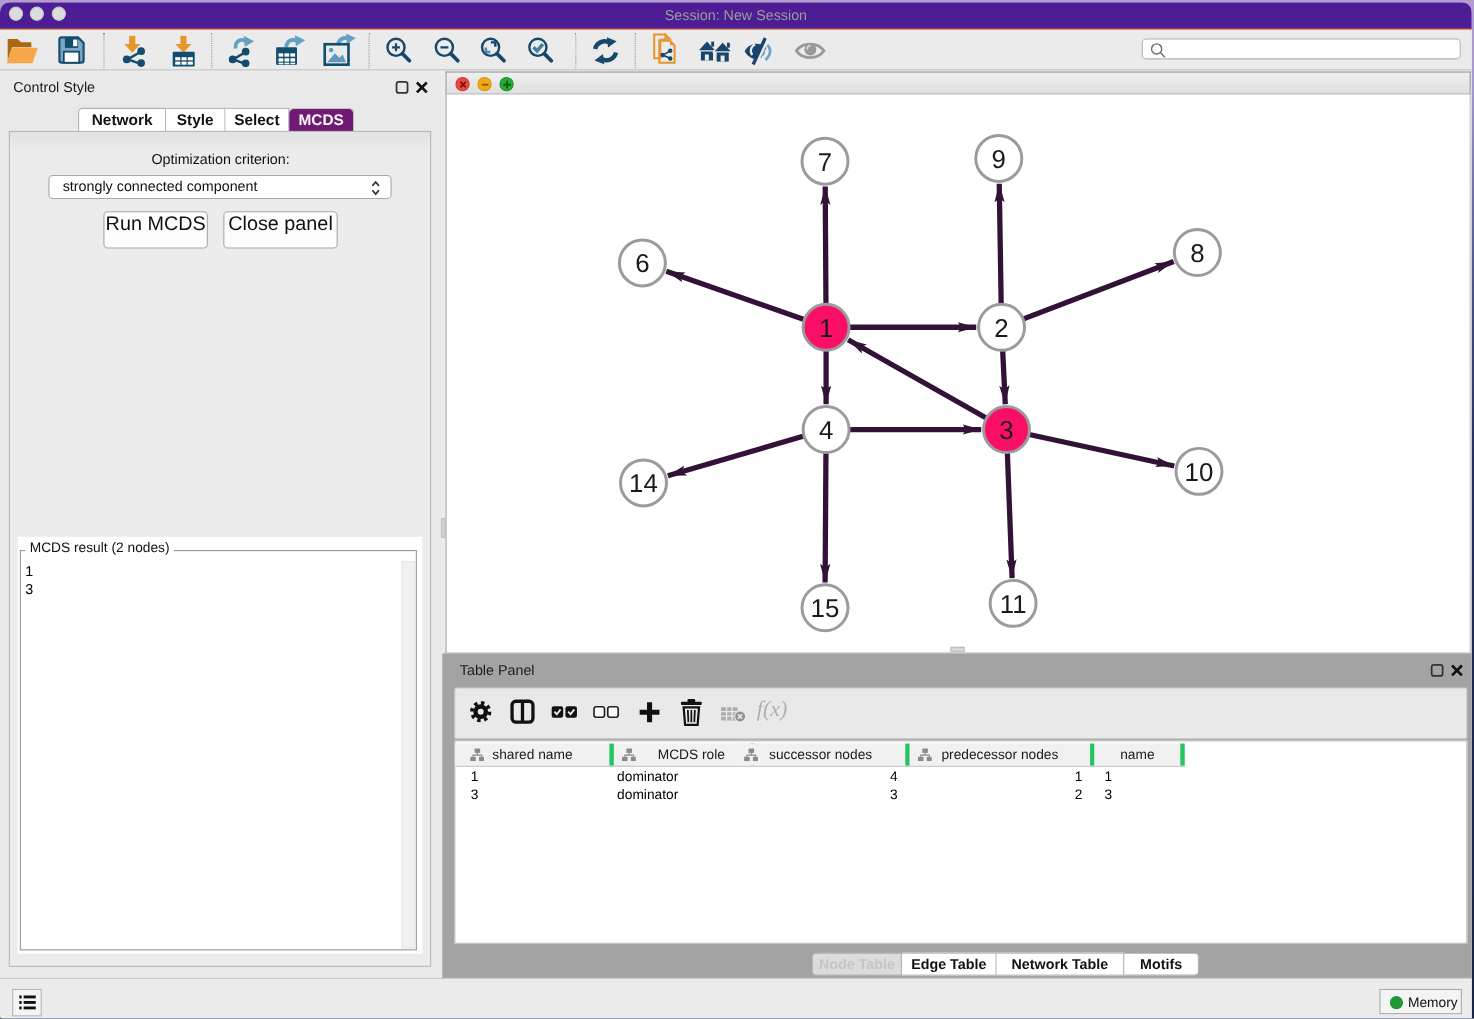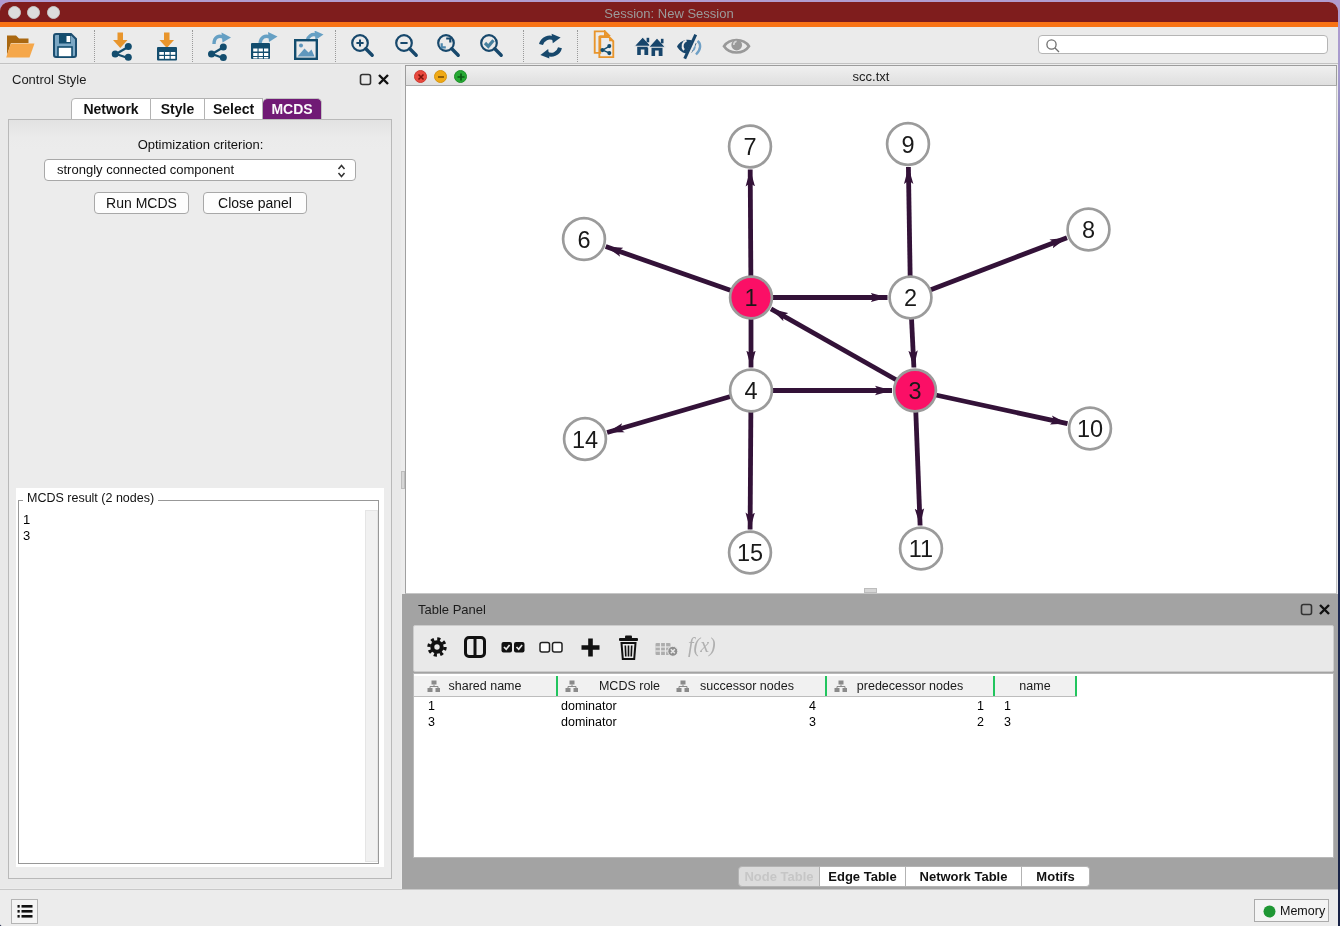--- a/index.html
+++ b/index.html
@@ -1,56 +1,56 @@
 <!DOCTYPE html>
 <html><head>
 <meta charset="utf-8">
 <style>
 * { margin:0; padding:0; box-sizing:border-box; }
 html,body { width:1340px; height:926px; overflow:hidden; }
 body { font-family:"Liberation Sans", sans-serif; background:linear-gradient(180deg,#b29cd0 0%,#a59bce 8%,#6a6ba5 20%,#3d477c 32%,#242f5c 45%,#1b2750 70%,#192346 100%); position:relative; }
 .abs { position:absolute; }
 #win { position:absolute; left:0; top:2px; width:1338px; height:924px; background:#ececec; border-radius:9px 9px 0 3px; overflow:hidden; }
-#titlebar { position:absolute; left:0; top:0; width:100%; height:25px; background:#7f1d1d; border-bottom:5px solid #f97316; }
+#titlebar { position:absolute; left:0; top:0; width:100%; height:25px; background:#4c1d95; border-bottom:1px solid #f97316; }
 .tl { position:absolute; top:4px; width:13px; height:13px; border-radius:50%; background:#dcdcdc; border:1px solid #c6c6c6; }
 #wintitle { position:absolute; top:4px; left:0; width:100%; text-align:center; font-size:13px; color:#9b9b9b; }
 #toolbar { position:absolute; left:0; top:25px; width:100%; height:37px; background:#ebebeb; border-bottom:1px solid #c2c2c2; }
 .sep { position:absolute; top:3px; height:32px; width:0; border-left:1px dotted #9a9a9a; }
 #searchbox { position:absolute; left:1038px; top:8px; width:290px; height:19px; background:#fff; border:1px solid #b5b5b5; border-radius:4px; }
 #searchbox svg { position:absolute; left:6px; top:2px; }
 
 #cpanel { position:absolute; left:0; top:63px; width:401px; height:823px; background:#e9e9e9; }
 #cphead { position:absolute; left:12px; top:7px; font-size:13px; color:#1c1c1c; }
 .tabs { position:absolute; top:33px; left:71px; height:22px; display:flex; }
 .tab { height:22px; font-size:14px; font-weight:bold; color:#111; background:#fff; border:1px solid #b3b3b3; border-left:none; display:flex; align-items:center; justify-content:center; }
 .tab.first { border-left:1px solid #b3b3b3; border-radius:4px 0 0 0; }
 .tab.active { background:#701a75; color:#fbfbfb; border-color:#c2c2c2; border-radius:5px 5px 0 0; }
 #tabpane { position:absolute; left:8px; top:54px; width:384px; height:760px; background:linear-gradient(180deg,#e2e2e2 0px,#ebebeb 18px,#ececec 30px); border:1px solid #b9b9b9; }
 #optlabel { position:absolute; top:72px; left:0; width:100%; text-align:center; font-size:13px; color:#111; }
 #dropdown { position:absolute; left:44px; top:94px; width:312px; height:22px; background:#fff; border:1px solid #a8a8a8; border-radius:4px; font-size:13px; color:#111; line-height:20px; padding-left:12px; }
-.btn { position:absolute; top:127px; height:22px; background:#fdfdfd; border:1px solid #a8a8a8; border-radius:4px; font-size:14px; color:#111; text-align:center; line-height:20px; }
+.btn { position:absolute; top:127px; height:34px; background:#fdfdfd; border:1px solid #a8a8a8; border-radius:4px; font-size:18px; color:#111; text-align:center; line-height:20px; }
 #groupwhite { position:absolute; left:16px; top:423px; width:368px; height:379px; background:#fff; }
 #groupborder { position:absolute; left:2px; top:12px; width:361px; height:364px; border:1px solid #989898; }
 #grouplabel { position:absolute; left:7px; top:3px; background:#fff; padding:0 4px; font-size:12.5px; color:#111; }
 #vscroll { position:absolute; left:349px; top:22px; width:13px; height:352px; background:#f1f1f1; border:1px solid #e5e5e5; }
 
 #statusbar { position:absolute; left:0; top:887px; width:100%; height:37px; background:#ececec; border-top:1px solid #c9c9c9; }
 #listbtn { position:absolute; left:11px; top:9px; width:27px; height:25px; background:#f4f4f4; border:1px solid #b5b5b5; }
 #membtn { position:absolute; left:1254px; top:9px; width:75px; height:23px; background:#f4f4f4; border:1px solid #ababab; font-size:12.5px; color:#111; }
 
 #netwin { position:absolute; left:405px; top:84px; width:932px; height:508px; background:#fff; border:1px solid #c6c6c6; border-left:1px solid #a0a0a0; border-top:none; }
 #nettitle { position:absolute; left:405px; top:63px; width:932px; height:21px; background:linear-gradient(180deg,#f0f0f0,#dfdfdf); border:1px solid #9c9c9c; border-bottom:1px solid #ababab; }
 #nettitletext { position:absolute; top:3px; left:0; width:100%; text-align:center; font-size:13px; color:#1a1a1a; }
 .mac { position:absolute; top:3.5px; width:13px; height:13px; border-radius:50%; }
 
 #tpanel { position:absolute; left:402px; top:592px; width:936px; height:296px; background:#a3a3a3; }
 #tphead { position:absolute; left:16px; top:8px; font-size:13px; color:#1c1c1c; }
 #ttoolbar { position:absolute; left:11px; top:31px; width:921px; height:47px; background:#e9e9e9; border:1px solid #cccccc; border-radius:2px; }
 #ttable { position:absolute; left:11px; top:79px; width:921px; height:185px; background:#fff; border:1px solid #b9b9b9; }
-.th { position:absolute; top:0px; height:20px; background:#f1f1f1; border-right:2px solid #22c55e; font-size:12.5px; color:#1a1a1a; text-align:center; line-height:20px; }
+.th { position:absolute; top:0px; height:20px; background:#f1f1f1; border-right:4px solid #22c55e; font-size:12.5px; color:#1a1a1a; text-align:center; line-height:20px; }
 .hdr-row { position:absolute; left:0; top:2px; width:663px; height:21px; background:#f1f1f1; border-bottom:1px solid #bdbdbd; }
 .cell { position:absolute; font-size:12.5px; color:#000; }
 .bottomtabs { position:absolute; left:296px; top:272px; height:20px; display:flex;padding-left:40px; }
 .btab { height:21px; font-size:13px; font-weight:bold; display:flex; align-items:center; justify-content:center; background:#fff; border:1px solid #b3b3b3; border-left:none; color:#111; }
 .btab.first { border-left:1px solid #b3b3b3; border-radius:4px 0 0 4px; }
 .btab.last { border-radius:0 4px 4px 0; }
 .btab.active { background:#dcdcdc; color:#c6c6c6; }
 .hicon { position:absolute; top:4px; width:13px; height:12px; }
 .ticon { position:absolute; top:9px; }
 text.nlab { font-size:23.5px; fill:#1a1a1a; text-anchor:middle; font-family:"Liberation Sans",sans-serif; }
@@ -273,21 +273,20 @@
     <div class="mac" style="left:47.5px;background:#26a934;border:1px solid #1d9029;"></div>
     <svg class="abs" style="left:10.5px;top:6.5px;" width="8" height="8" viewBox="0 0 8 8">
         <path d="M1.5,1.5 L6.5,6.5 M6.5,1.5 L1.5,6.5" stroke="#7e120c" stroke-width="1.6"></path>
       </svg>
     <svg class="abs" style="left:30.5px;top:6.5px;" width="8" height="8" viewBox="0 0 8 8">
         <path d="M1,4 h6" stroke="#91600a" stroke-width="1.8"></path>
       </svg>
     <svg class="abs" style="left:50.5px;top:6.5px;" width="8" height="8" viewBox="0 0 8 8">
         <path d="M4,0.5 v7 M0.5,4 h7" stroke="#0b5c14" stroke-width="1.7"></path>
       </svg>
-    <div id="nettitletext">scc.txt</div>
   </div>
   <div id="netwin">
     <svg id="graph" width="930" height="505" viewBox="0 0 930 505" style="position:absolute;left:0;top:0;">
       <defs>
         <marker id="arr" markerUnits="userSpaceOnUse" markerWidth="19" markerHeight="11" refX="17" refY="5.2" orient="auto">
           <path d="M0,0.5 L17,5.2 L0,9.9 Q4.6,5.2 0,0.5 z" fill="#331238"></path>
         </marker>
       </defs>
       <g stroke="#331238" stroke-width="4.8" marker-end="url(#arr)">
         <line x1="345.0" y1="211.5" x2="344.2" y2="83.5"></line>

